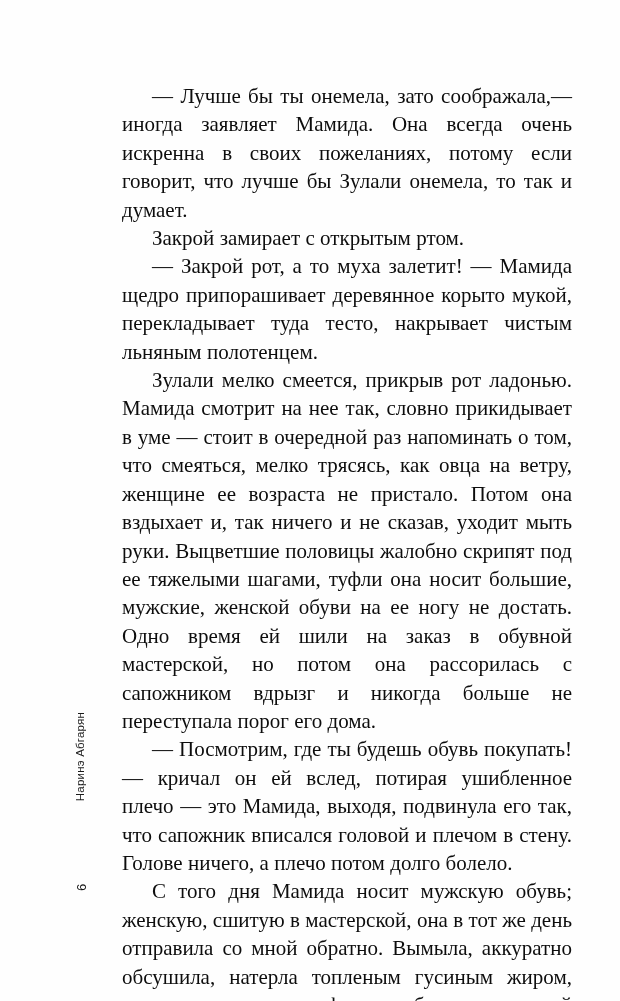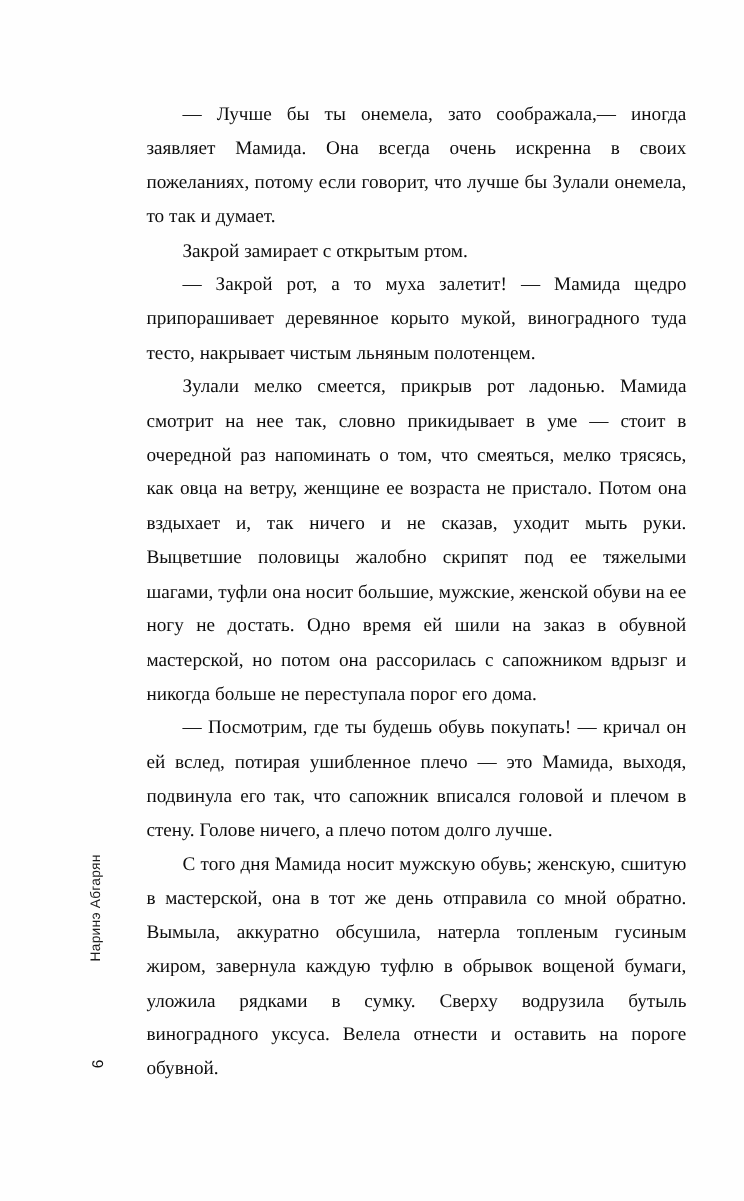--- a/index.html
+++ b/index.html
@@ -57,21 +57,21 @@
     color: #111111;
   }
   .text-column {
     position: absolute;
     left: 122px;
     top: 82px;
     width: 450px;
   }
   p.para {
     margin: 0;
-    font-size: 16px;
+    font-size: 21px;
     line-height: 28.4px;
     text-align: justify;
     text-indent: 30px;
     hyphens: manual;
     word-spacing: 0.1px;
   }
   p.para.dash {
     text-indent: 30px;
   }
 </style>
@@ -84,19 +84,19 @@
     <span class="vtext">Наринэ Абгарян</span>
   </div>
 
   <div class="folio">
     <span class="vnum">6</span>
   </div>
 
   <div class="text-column">
     <p class="para dash">— Лучше бы ты онемела, зато соображала,— иногда заявляет Мамида. Она всегда очень искренна в своих пожеланиях, потому если говорит, что лучше бы Зулали онемела, то так и думает.</p>
     <p class="para">Закрой замирает с открытым ртом.</p>
-    <p class="para dash">— Закрой рот, а то муха залетит! — Мамида щедро припорашивает деревянное корыто мукой, виноградного туда тесто, накрывает чистым льняным полотенцем.</p>
+    <p class="para dash">— Закрой рот, а то муха залетит! — Мамида щедро припорашивает деревянное корыто мукой, перекладывает туда тесто, накрывает чистым льняным полотенцем.</p>
     <p class="para">Зулали мелко смеется, прикрыв рот ладонью. Мамида смотрит на нее так, словно прикидывает в уме — стоит в очередной раз напоминать о том, что смеяться, мелко трясясь, как овца на ветру, женщине ее возраста не пристало. Потом она вздыхает и, так ничего и не сказав, уходит мыть руки. Выцветшие половицы жалобно скрипят под ее тяжелыми шагами, туфли она носит большие, мужские, женской обуви на ее ногу не достать. Одно время ей шили на заказ в обувной мастерской, но потом она рассорилась с сапожником вдрызг и никогда больше не переступала порог его дома.</p>
-    <p class="para dash">— Посмотрим, где ты будешь обувь покупать! — кричал он ей вслед, потирая ушибленное плечо — это Мамида, выходя, подвинула его так, что сапожник вписался головой и плечом в стену. Голове ничего, а плечо потом долго лучше.</p>
+    <p class="para dash">— Посмотрим, где ты будешь обувь покупать! — кричал он ей вслед, потирая ушибленное плечо — это Мамида, выходя, подвинула его так, что сапожник вписался головой и плечом в стену. Голове ничего, а плечо потом долго болело.</p>
     <p class="para">С того дня Мамида носит мужскую обувь; женскую, сшитую в мастерской, она в тот же день отправила со мной обратно. Вымыла, аккуратно обсушила, натерла топленым гусиным жиром, завернула каждую туфлю в обрывок вощеной бумаги, уложила рядками в сумку. Сверху водрузила бутыль виноградного уксуса. Велела отнести и оставить на пороге обувной.</p>
   </div>
 
 </div>
 
 </body></html>

